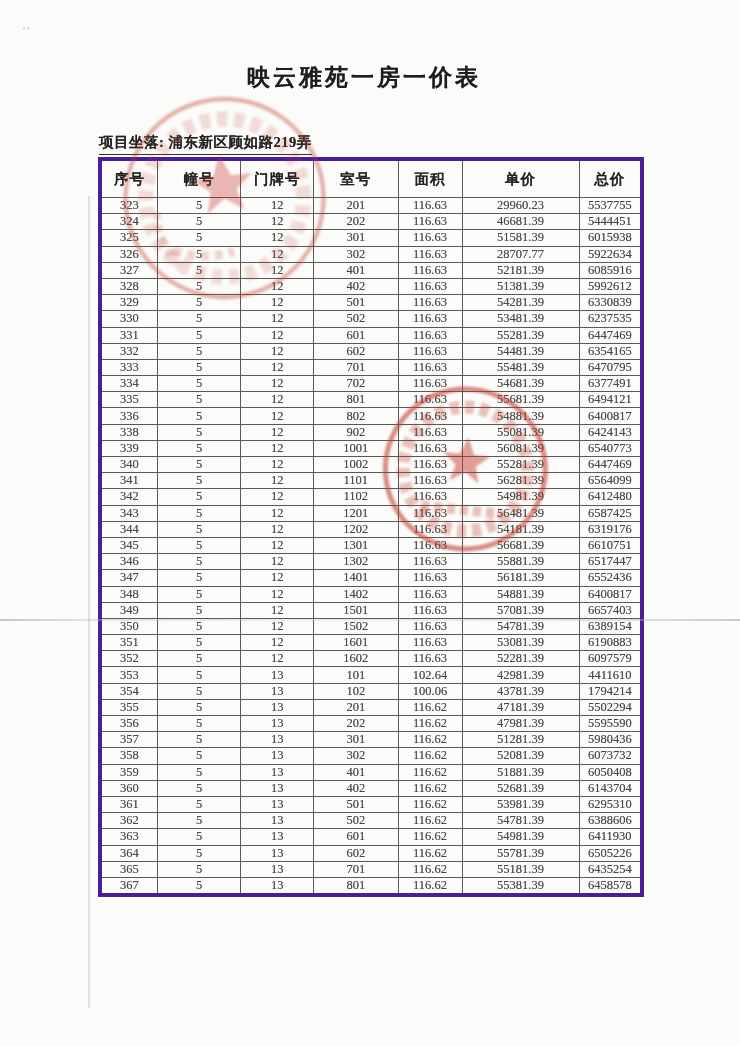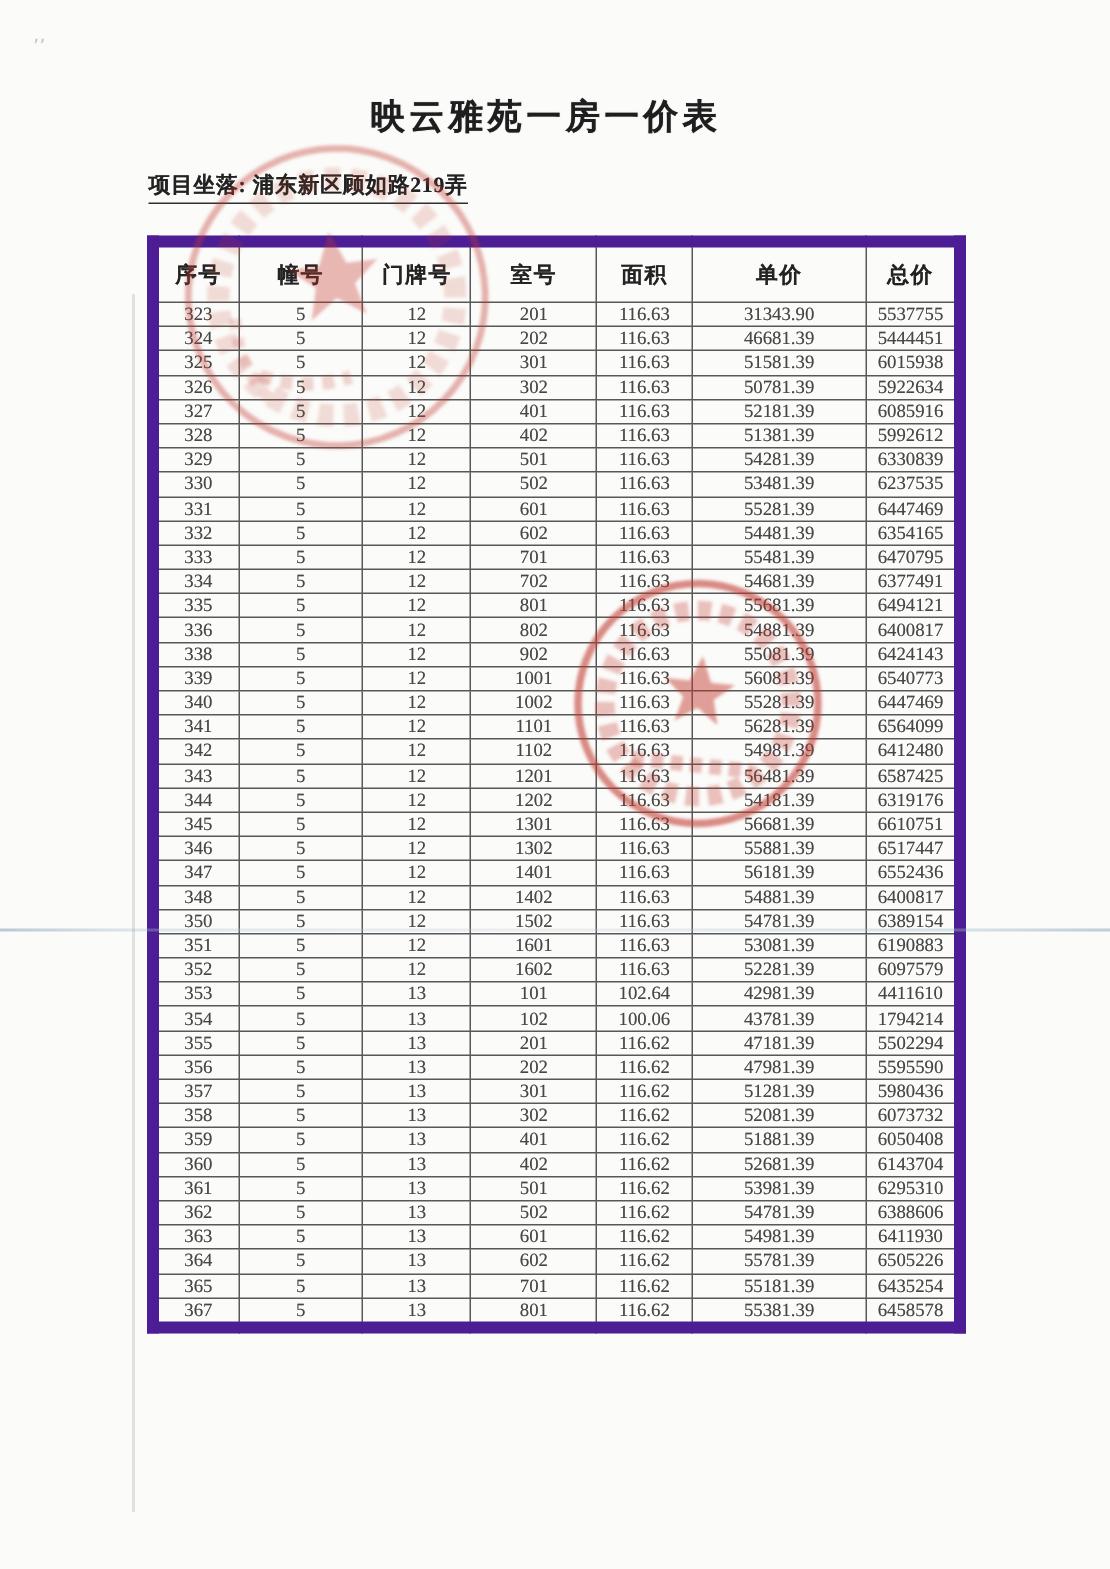--- a/index.html
+++ b/index.html
@@ -14,41 +14,41 @@
     background:var(--paper,#fbfbf9);
   }
   .doc-title{
     position:absolute;top:62px;left:0;width:728px;
     text-align:center;
     font-size:23px;font-weight:bold;color:#1e1e1e;
     letter-spacing:3px;
     text-shadow:0 0 0.5px rgba(40,40,40,.7);
   }
   .subtitle{
-    position:absolute;top:114px;left:99px;
+    position:absolute;top:133px;left:99px;
     font-size:14.5px;font-weight:bold;color:#222;
     letter-spacing:0.5px;
     border-bottom:1.5px solid #2f2f2f;
     padding-bottom:2px;
     text-shadow:0 0 0.4px rgba(40,40,40,.6);
   }
   table.price{
     position:absolute;left:98px;top:157px;
     width:546px;
     border-collapse:collapse;
     table-layout:fixed;
     background:transparent;
   }
   table.price th,table.price td{
     border:1px solid #585858;
     text-align:center;vertical-align:middle;
     padding:0;
     overflow:hidden;white-space:nowrap;
   }
-  table.price{border:8px solid #4c1d95;}
+  table.price{border:4px solid #4c1d95;}
   table.price th{
     height:36px;
     font-size:14.5px;font-weight:bold;color:#232323;
     letter-spacing:1px;
     text-shadow:0 0 0.4px rgba(40,40,40,.6);
   }
   table.price td{
     height:15.2px;
     font-size:12.5px;color:#474747;
     line-height:15px;
@@ -116,21 +116,21 @@
           <th>总价</th>
         </tr>
     </thead>
     <tbody>
         <tr>
           <td>323</td>
           <td>5</td>
           <td>12</td>
           <td>201</td>
           <td>116.63</td>
-          <td>31343.90</td>
+          <td>29960.23</td>
           <td>5537755</td>
         </tr>
         <tr>
           <td>324</td>
           <td>5</td>
           <td>12</td>
           <td>202</td>
           <td>116.63</td>
           <td>46681.39</td>
           <td>5444451</td>
@@ -143,21 +143,21 @@
           <td>116.63</td>
           <td>51581.39</td>
           <td>6015938</td>
         </tr>
         <tr>
           <td>326</td>
           <td>5</td>
           <td>12</td>
           <td>302</td>
           <td>116.63</td>
-          <td>50781.39</td>
+          <td>28707.77</td>
           <td>5922634</td>
         </tr>
         <tr>
           <td>327</td>
           <td>5</td>
           <td>12</td>
           <td>401</td>
           <td>116.63</td>
           <td>52181.39</td>
           <td>6085916</td>
@@ -334,20 +334,29 @@
           <td>6552436</td>
         </tr>
         <tr>
           <td>348</td>
           <td>5</td>
           <td>12</td>
           <td>1402</td>
           <td>116.63</td>
           <td>54881.39</td>
           <td>6400817</td>
+        </tr>
+        <tr>
+          <td>349</td>
+          <td>5</td>
+          <td>12</td>
+          <td>1501</td>
+          <td>116.63</td>
+          <td>57081.39</td>
+          <td>6657403</td>
         </tr>
         <tr>
           <td>350</td>
           <td>5</td>
           <td>12</td>
           <td>1502</td>
           <td>116.63</td>
           <td>54781.39</td>
           <td>6389154</td>
         </tr>

